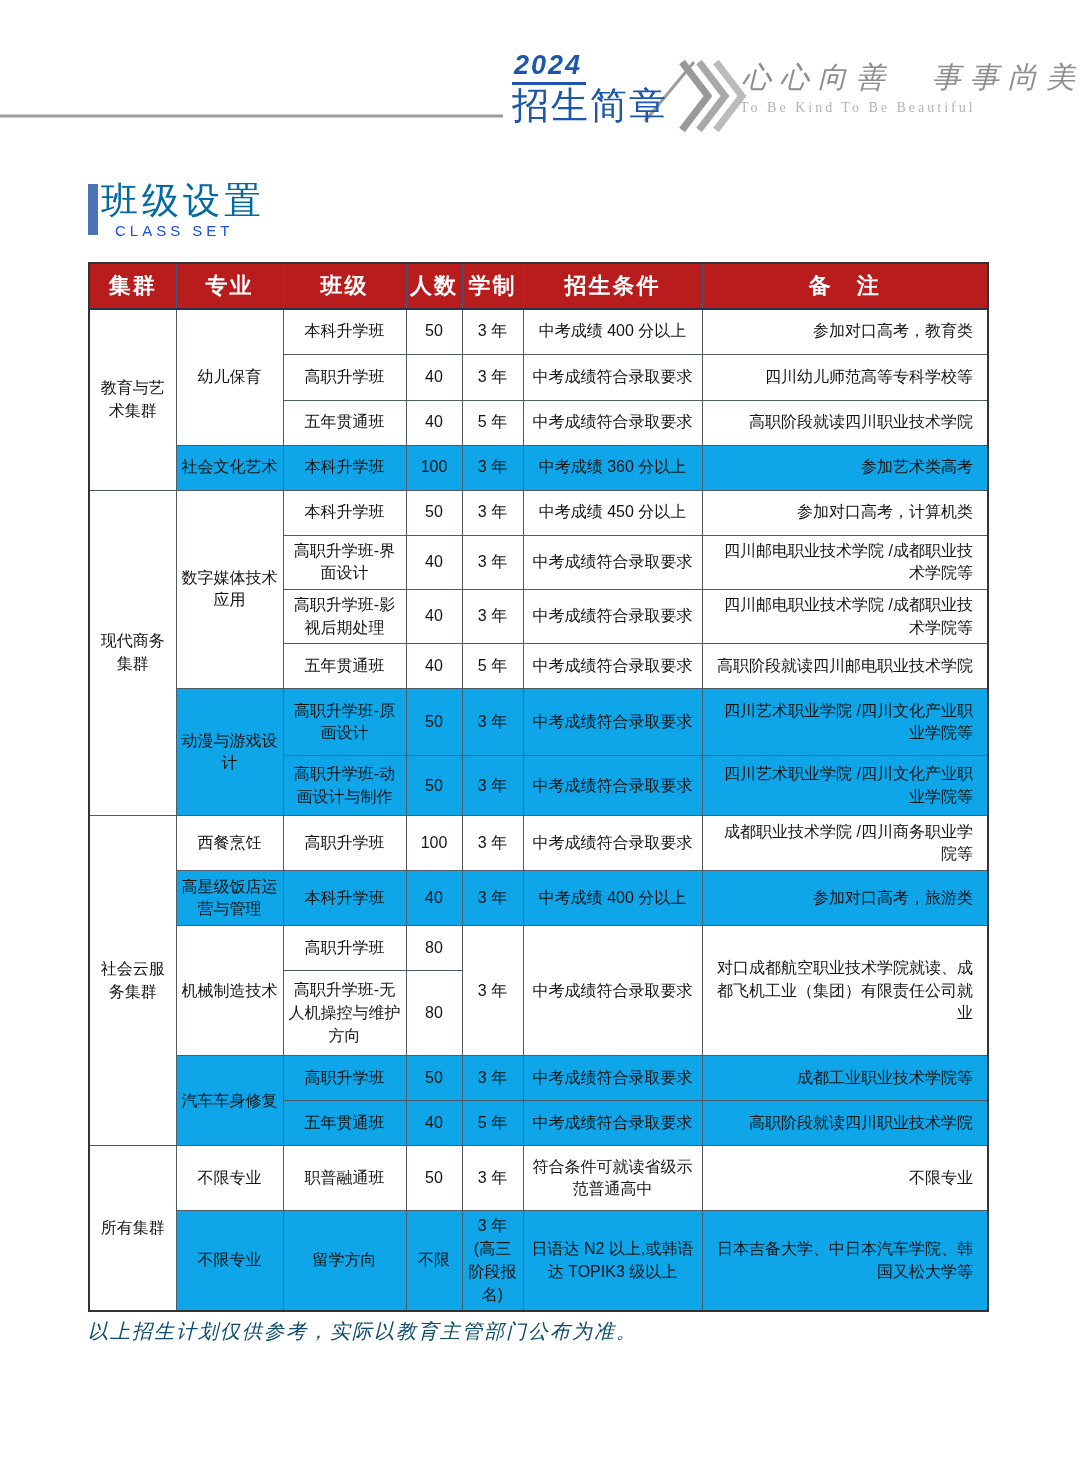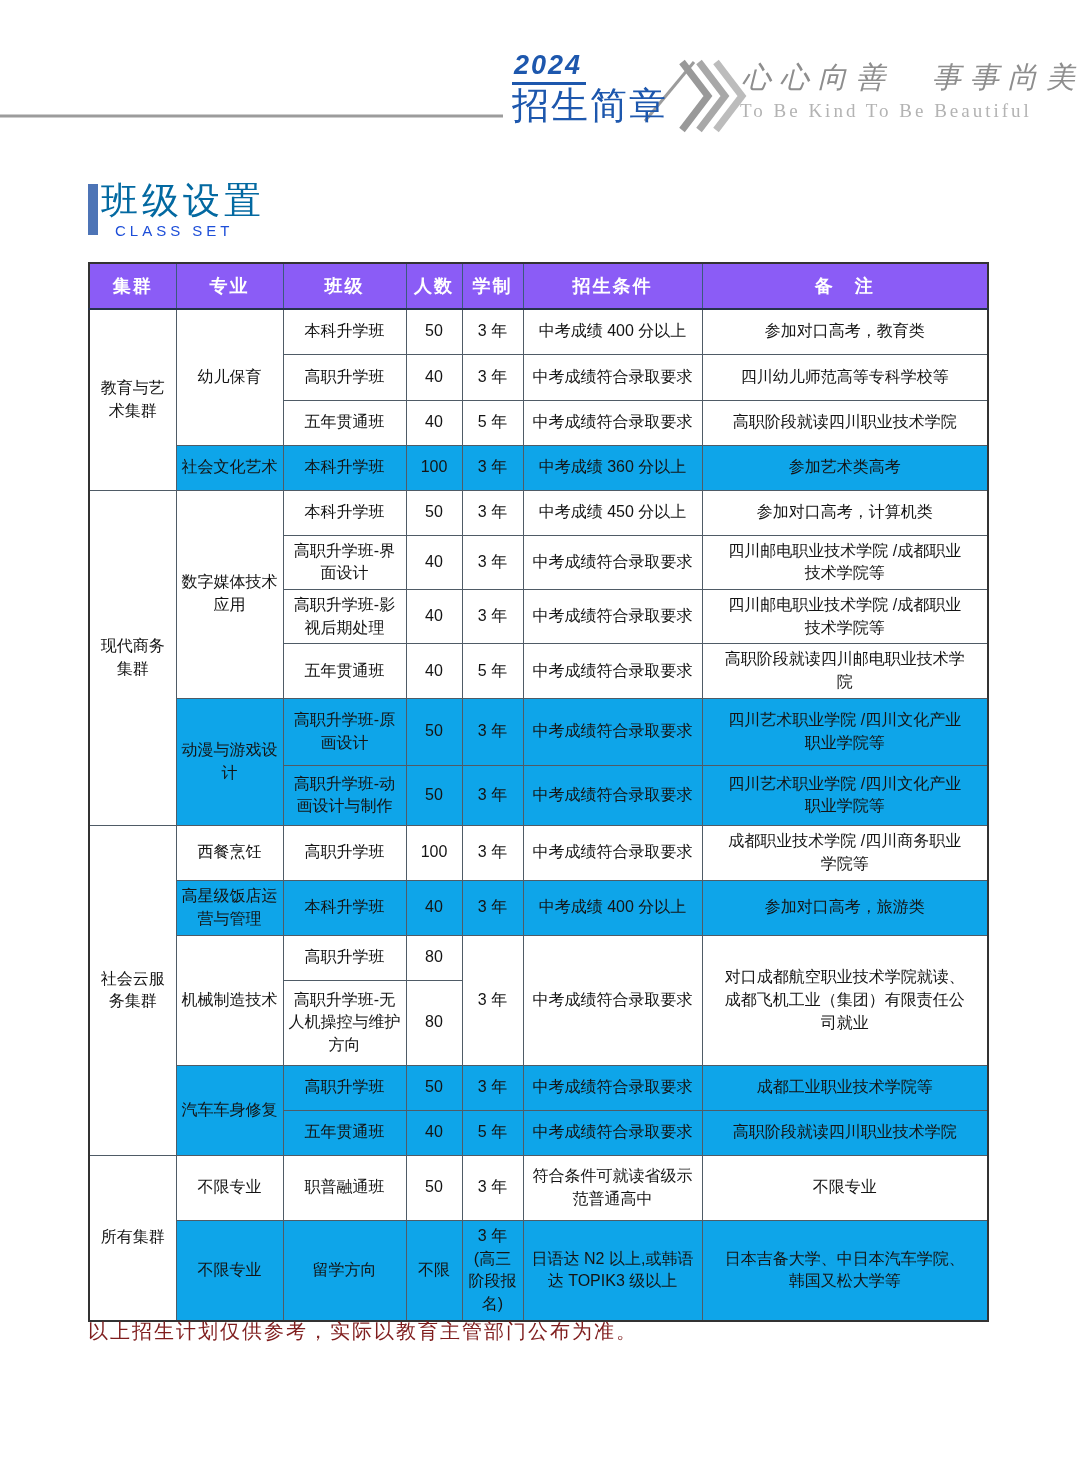--- a/index.html
+++ b/index.html
@@ -10,47 +10,47 @@
   
   .hdr-svg { position:absolute; left:0; top:40px; width:1080px; height:110px; }
   .logo-block { position:absolute; left:512px; top:50px; width:175px; }
   .logo-year { display:inline-block; font-size:27px; font-weight:bold; font-style:italic;
                color:#1d57ad; letter-spacing:2px; border-bottom:3px solid #1d57ad;
                padding:0 4px 1px 2px; margin-left:0; }
   .logo-title { font-size:37px; font-weight:normal; color:#1d57ad; letter-spacing:2px; line-height:1.05; margin-top:2px; }
   .slogan-cn { position:absolute; left:742px; top:58px; font-family:"DejaVu Serif", serif;
                font-style:italic; font-size:29px; color:#8e8e8e; letter-spacing:9px; white-space:nowrap; }
   .slogan-en { position:absolute; left:740px; top:100px; font-family:"Liberation Serif", serif;
-               font-size:19px; color:#b3b3b3; letter-spacing:3px; white-space:nowrap; }
+               font-size:14px; color:#b3b3b3; letter-spacing:3px; white-space:nowrap; }
 
   
   .sec { position:absolute; left:88px; top:180px; }
   .sec-bar { position:absolute; left:0; top:4px; width:10px; height:51px; background:#4d74b6; }
   .sec-title { position:absolute; left:13px; top:-4px; font-size:37px; font-weight:normal;
                color:#0369a1; letter-spacing:4px; white-space:nowrap; }
   .sec-sub { position:absolute; left:27px; top:42px; font-size:15px; color:#1d4ed8;
              letter-spacing:4px; white-space:nowrap; }
 
   
   .tbl-wrap { position:absolute; left:88px; top:262px; width:899px; }
   table { border-collapse:collapse; width:899px; table-layout:fixed; }
   col.c-cluster { width:87px; }  col.c-major { width:107px; }
   col.c-class { width:123px; }   col.c-count { width:56px; }
   col.c-duration { width:61px; } col.c-cond { width:179px; }
   col.c-note { width:286px; }
-  th { background:#8b5cf6; color:#ffffff; font-size:18px; font-weight:bold;
+  th { background:#b91c1c; color:#ffffff; font-size:22px; font-weight:bold;
        height:46px; border:1px solid #3b5a7d; border-bottom:2px solid #26334d;
        letter-spacing:2px; }
   td { border:1px solid #4f5b66; font-size:16px; color:#141414; text-align:center;
        vertical-align:middle; padding:4px 4px; line-height:1.42; background:#ffffff; }
-  td.note { text-align:center; padding:4px 20px; }
+  td.note { text-align:right; padding:4px 14px; }
   td.hl { background:#0ea5e9; }
   table { border:2px solid #333333; }
   .foot-note { position:absolute; left:88px; top:1318px; font-family:"DejaVu Serif", serif;
-               font-size:20px; color:#7f1d1d; letter-spacing:2px; }
+               font-style:italic; font-size:20px; color:#0c4a6e; letter-spacing:2px; }
 </style>
 </head>
 <body>
 
 <div class="page">
 
   <svg class="hdr-svg" viewBox="0 0 1080 110" xmlns="http://www.w3.org/2000/svg">
     <line x1="0" y1="76" x2="503" y2="76" stroke="#9c9c9c" stroke-width="3"></line>
     <line x1="645" y1="81" x2="694" y2="22" stroke="#9c9c9c" stroke-width="3"></line>
     <g fill="none" stroke-linejoin="miter">

